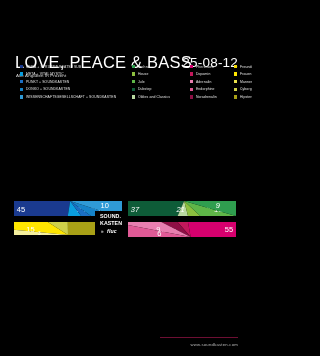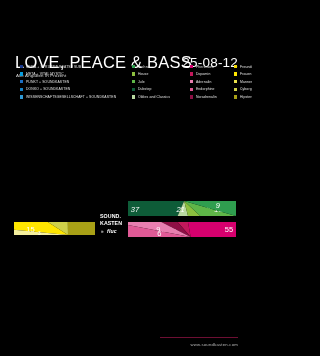--- a/index.html
+++ b/index.html
@@ -282,20 +282,34 @@
         <span class="legend-label">Cyborgs</span>
       </div>
       <div class="legend-row">
         <span class="swatch" style="background: rgb(168, 160, 22);"></span>
         <span class="legend-label">Hipsters</span>
       </div>
     </div>
   </div>
 
   <div class="charts">
+    <div class="quad q-tl">
+        <svg viewBox="0 0 108 108">
+          <path d="M 56.160000000000004 92.88 L -224.64000000000001 92.87999999999997 A 280.8 280.8 0 0 0 12.233202216703127 370.22288603911466 Z" fill="#1a3a8f"></path>
+          <text class="wedge-label" x="7.0" y="102.0">45</text>
+          <path d="M 56.160000000000004 92.88 L 12.233202216703127 370.22288603911466 A 280.8 280.8 0 0 0 221.2100988437264 320.05197202048527 Z" fill="#0a9ede"></path>
+          <text class="wedge-label" x="67.5" y="102.0">25</text>
+          <path d="M 56.160000000000004 92.88 L 221.2100988437264 320.05197202048527 A 280.8 280.8 0 0 0 283.33197202048524 257.9300988437265 Z" fill="#1b6fc4"></path>
+          <text class="wedge-label" x="80.9" y="102.0">10</text>
+          <path d="M 56.160000000000004 92.88 L 283.33197202048524 257.9300988437265 A 280.8 280.8 0 0 0 323.2166697756791 179.6519720204853 Z" fill="#1683c9"></path>
+          <text class="wedge-label" x="87.3" y="102.0">10</text>
+          <path d="M 56.160000000000004 92.88 L 323.2166697756791 179.6519720204853 A 280.8 280.8 0 0 0 336.96000000000004 92.88000000000007 Z" fill="#2f9ad6"></path>
+          <text class="wedge-label" x="90.7" y="98.4">10</text>
+        </svg>
+      </div>
     <div class="quad q-tr">
         <svg viewBox="0 0 108 108">
           <path d="M 56.160000000000004 92.88 L -224.64000000000001 92.87999999999997 A 280.8 280.8 0 0 0 -55.359127690246304 350.58549889206193 Z" fill="#0e5c38"></path>
           <text class="wedge-label" x="7.0" y="102.0">37</text>
           <path d="M 56.160000000000004 92.88 L -55.359127690246304 350.58549889206193 A 280.8 280.8 0 0 0 125.99212031589104 364.8581516449197 Z" fill="#b9d9a0"></path>
           <text class="wedge-label" x="52.6" y="102.0">21</text>
           <path d="M 56.160000000000004 92.88 L 125.99212031589104 364.8581516449197 A 280.8 280.8 0 0 0 260.85439057993216 285.100827344776 Z" fill="#8cbf3f"></path>
           <text class="wedge-label" x="77.7" y="102.0">18</text>
           <path d="M 56.160000000000004 92.88 L 260.85439057993216 285.100827344776 A 280.8 280.8 0 0 0 325.81046693808554 171.22070257581592 Z" fill="#5fb648"></path>
           <text class="wedge-label" x="90.5" y="102.0">15</text>

